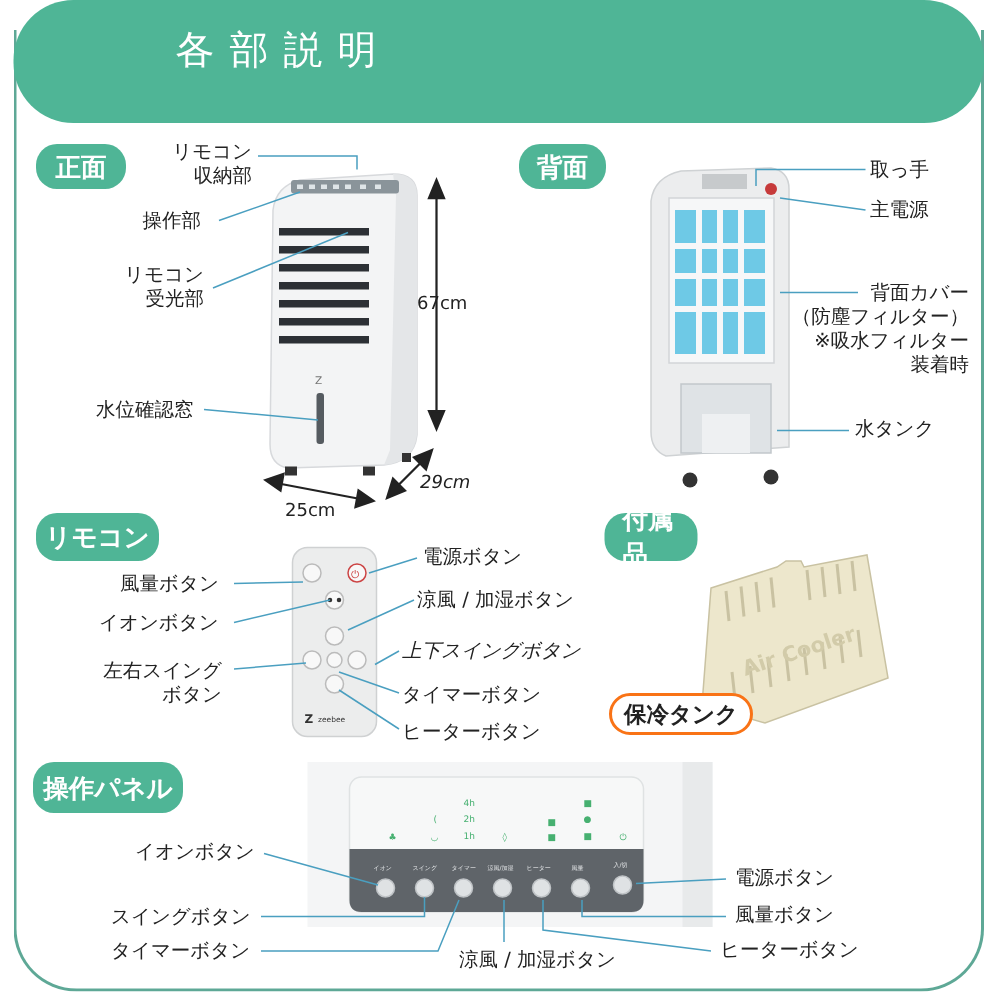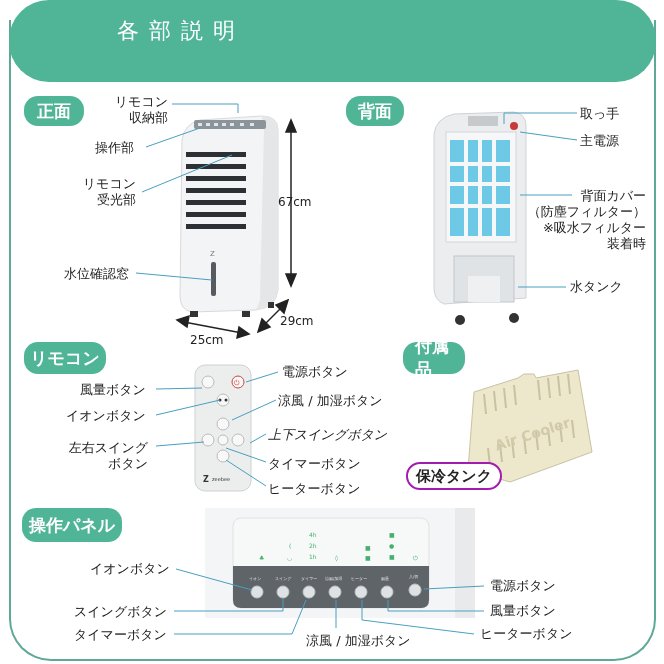--- a/index.html
+++ b/index.html
@@ -3,33 +3,33 @@
 <meta charset="utf-8">
 <style>
   * { box-sizing: border-box; margin: 0; padding: 0; }
   html, body { width: 664px; height: 664px; background: #ffffff; overflow: hidden; }
   body { position: relative; font-family: "DejaVu Sans", "Liberation Sans", sans-serif; color: #222; }
 
   .frame { position: absolute; left: 9px; top: 20px; width: 647px; height: 641px;
            border: 2px solid #5ea896; border-radius: 0 0 42px 42px; border-top: none; }
   .header { position: absolute; left: 9px; top: 0; width: 647px; height: 82px;
             background: #4fb596; border-radius: 40px 40px 40px 40px; }
-  .header-title { position: absolute; left: 108px; top: 16px; font-size: 22px; color: #fff;
+  .header-title { position: absolute; left: 108px; top: 16px; font-size: 26px; color: #fff;
                   letter-spacing: 10px; font-weight: normal; }
 
   .pill { position: absolute; background: #4fb596; color: #fff; border-radius: 14px;
           font-size: 17px; font-weight: bold; display: flex; align-items: center; justify-content: center; }
 
   .lbl { position: absolute; font-size: 13px; color: #222; white-space: nowrap; line-height: 16px; text-align: center; }
   .lbl.r { text-align: right; }
 
   svg { position: absolute; overflow: visible; }
 
   .ice-pack-label { position: absolute; left: 406px; top: 462px; width: 96px; height: 28px;
-                    border: 2px solid #a21caf; border-radius: 14px; background: #fff;
+                    border: 2px solid #f97316; border-radius: 14px; background: #fff;
                     font-size: 15px; font-weight: bold; color: #222; display: flex; align-items: center; justify-content: center; }
 </style>
 </head>
 <body>
 
 <div class="frame"></div>
 <div class="header">
   <div class="header-title">各部説明</div>
 </div>
 
@@ -76,21 +76,21 @@
     <polygon points="291,286 286,274 296,274"></polygon>
     <line x1="184" y1="322" x2="242" y2="333"></line>
     <polygon points="177,320 189,316 187,327"></polygon>
     <polygon points="249,334 237,338 239,327"></polygon>
     <line x1="262" y1="327" x2="284" y2="305"></line>
     <polygon points="258,332 262,319 270,327"></polygon>
     <polygon points="288,300 276,305 284,313"></polygon>
   </g>
 </svg>
 <div class="lbl" style="left:278px;top:194px;font-size:12px;">67cm</div>
-<div class="lbl" style="left:280px;top:313px;font-size:12px;">29cm</div>
+<div class="lbl" style="left:280px;top:313px;font-size:12px;font-style:italic;">29cm</div>
 <div class="lbl" style="left:190px;top:332px;font-size:12px;">25cm</div>
 
 <div class="lbl r" style="left:104px;top:94px;width:64px;">
   <div>リモコン</div>
   <div style="padding-left:12px;">収納部</div>
 </div>
 <div class="lbl" style="left:95px;top:140px;">操作部</div>
 <div class="lbl r" style="left:72px;top:176px;width:64px;">
   <div>リモコン</div>
   <div>受光部</div>

